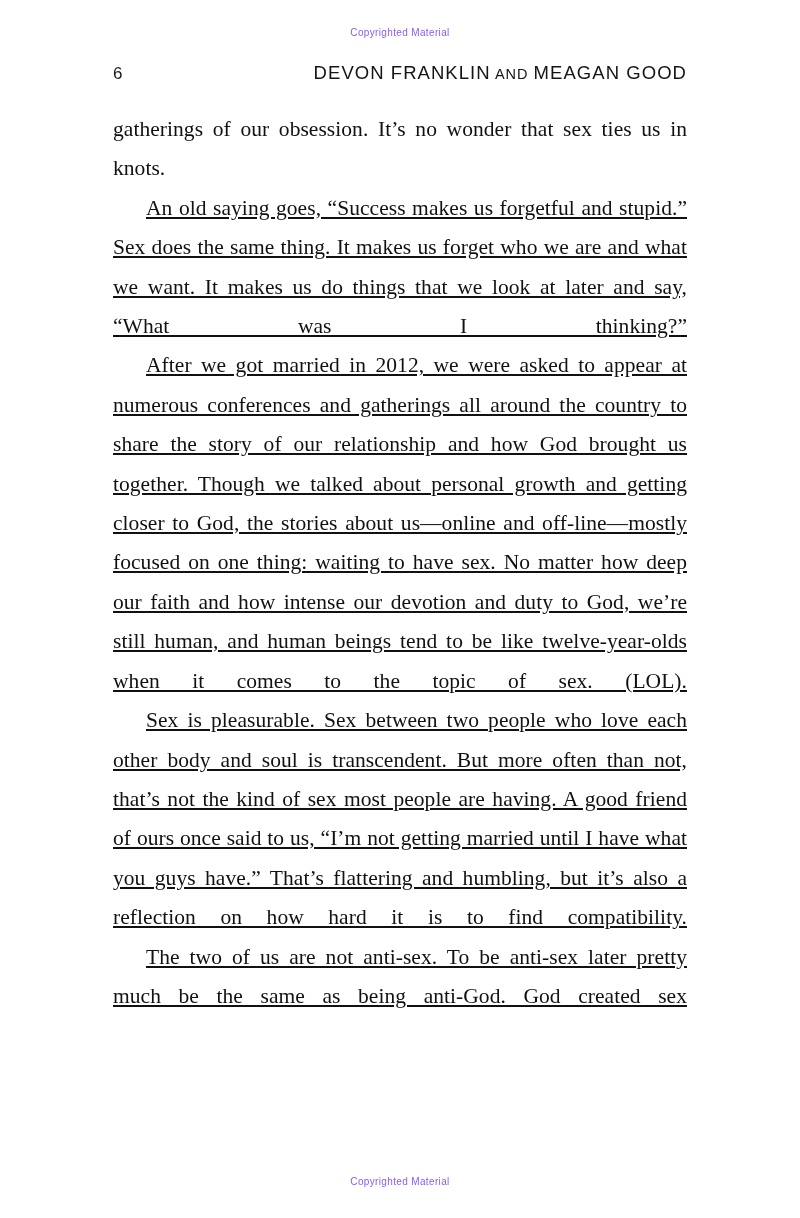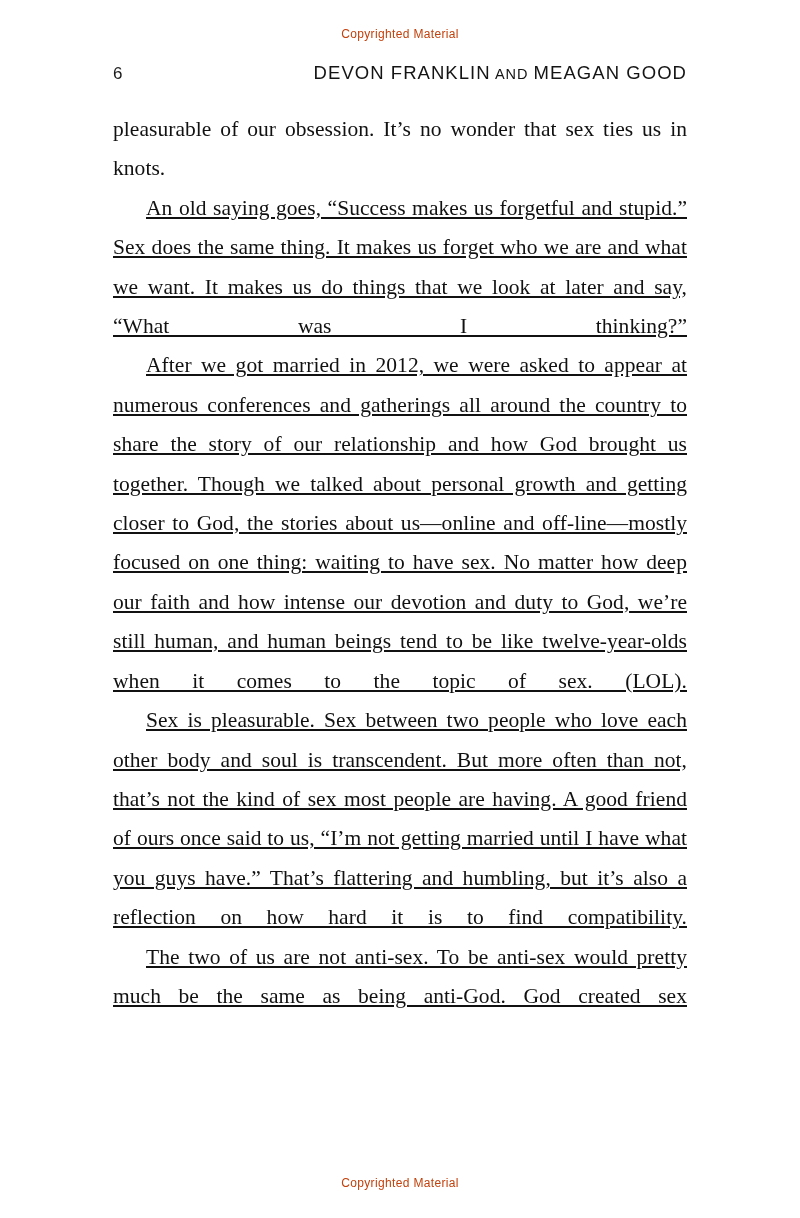--- a/index.html
+++ b/index.html
@@ -25,23 +25,23 @@
     background: #ffffff;
   }
 
   
   .watermark {
     position: absolute;
     left: 0;
     width: 800px;
     text-align: center;
     font-family: "Liberation Sans", "DejaVu Sans", sans-serif;
-    font-size: 12px;
+    font-size: 10px;
     letter-spacing: 0.35px;
-    color: #c2410c;
+    color: #8b5cf6;
     white-space: nowrap;
   }
   .watermark-top { top: 27px; }
   .watermark-bottom { top: 1176px; }
 
   
   .running-head {
     position: absolute;
     top: 62px;
     left: 113px;
@@ -108,22 +108,22 @@
   <div class="watermark watermark-top">Copyrighted Material</div>
 
   <div class="running-head">
     <div class="folio">6</div>
     <div class="running-title">
       <span>DEVON FRANKLIN</span><span class="conj"> <span>AND</span> </span><span>MEAGAN GOOD</span>
     </div>
   </div>
 
   <div class="textblock">
-    <p class="">pleasurable of our obsession. It’s no wonder that sex ties us in knots.</p>
+    <p class="">gatherings of our obsession. It’s no wonder that sex ties us in knots.</p>
     <p class="indent full-justify">An old saying goes, “Success makes us forgetful and stupid.” Sex does the same thing. It makes us forget who we are and what we want. It makes us do things that we look at later and say, “What was I thinking?”</p>
     <p class="indent full-justify">After we got married in 2012, we were asked to appear at numerous conferences and gatherings all around the country to share the story of our relationship and how God brought us together. Though we talked about personal growth and getting closer to God, the stories about us—online and off-line—mostly focused on one thing: waiting to have sex. No matter how deep our faith and how intense our devotion and duty to God, we’re still human, and human beings tend to be like twelve-year-olds when it comes to the topic of sex. (LOL).</p>
     <p class="indent full-justify">Sex is pleasurable. Sex between two people who love each other body and soul is transcendent. But more often than not, that’s not the kind of sex most people are having. A good friend of ours once said to us, “I’m not getting married until I have what you guys have.” That’s flattering and humbling, but it’s also a reflection on how hard it is to find compatibility.</p>
-    <p class="indent full-justify">The two of us are not anti-sex. To be anti-sex would pretty much be the same as being anti-God. God created sex</p>
+    <p class="indent full-justify">The two of us are not anti-sex. To be anti-sex later pretty much be the same as being anti-God. God created sex</p>
   </div>
 
   <div class="watermark watermark-bottom">Copyrighted Material</div>
 
 </div>
 
 </body></html>

